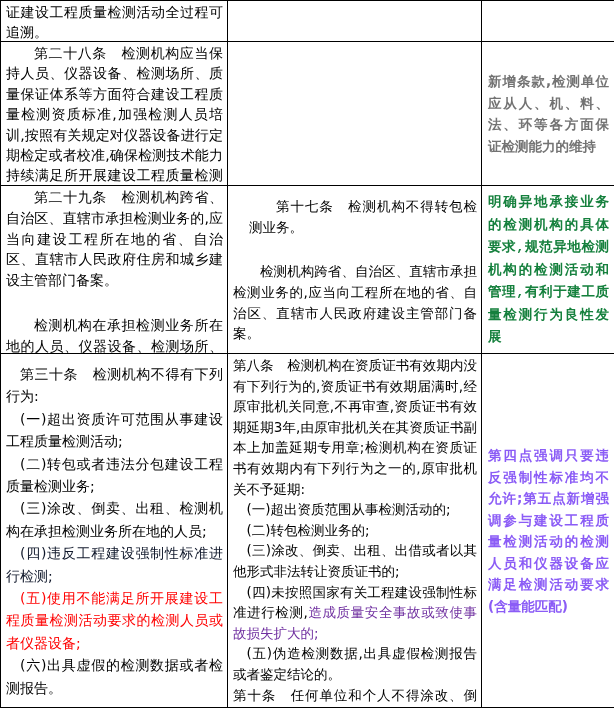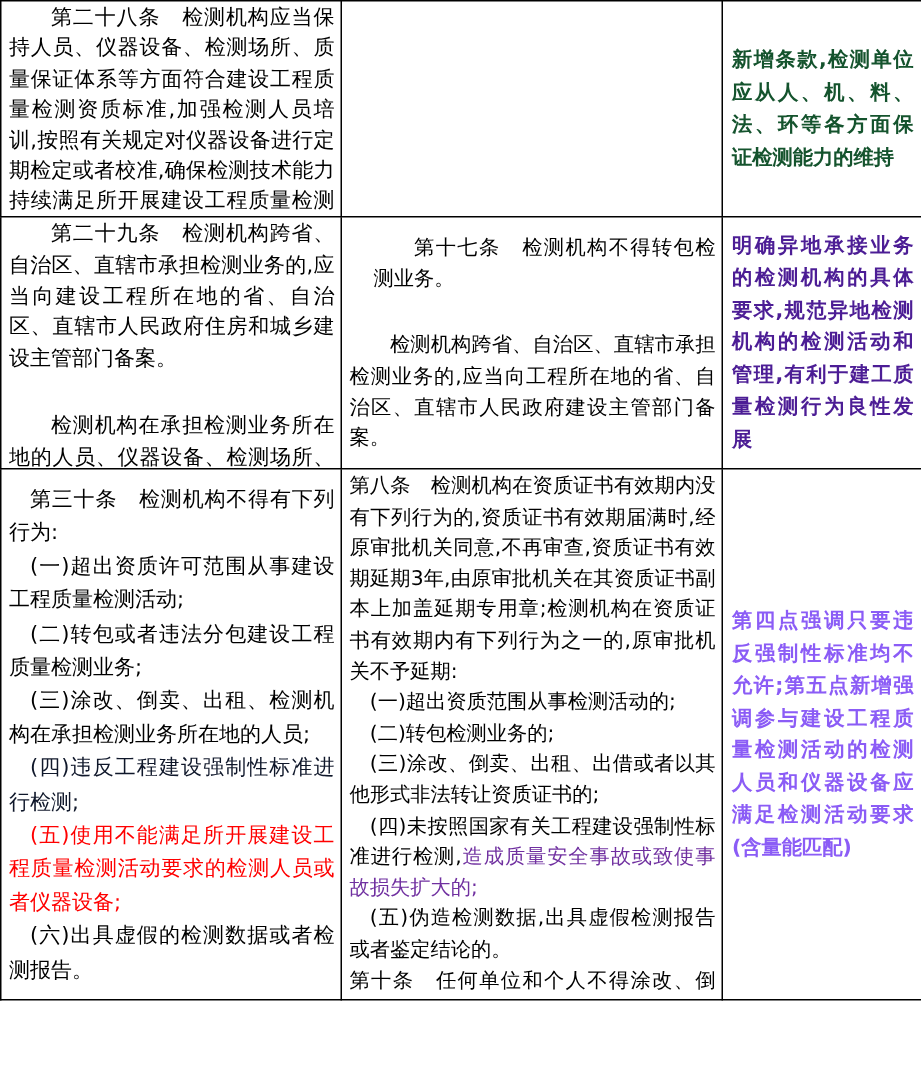--- a/index.html
+++ b/index.html
@@ -38,51 +38,64 @@
 </head>
 <body>
 
 <table class="cmp">
   <colgroup>
     <col style="width:227px">
     <col style="width:254px">
     <col style="width:133px">
   </colgroup>
   <tbody>
+    <tr class="r1">
+      <td class="c1">
+          <div class="cw">
+            <p style="text-indent: 0em;"><span>证建设工程质量检测活动全过程可追溯。</span></p>
+          </div>
+        </td>
+      <td class="c2">
+          <div class="cw"></div>
+        </td>
+      <td class="c3">
+          <div class="cw"></div>
+        </td>
+    </tr>
     <tr class="r2">
       <td class="c1">
           <div class="cw">
             <p style="text-indent: 2em;"><span>第二十八条　检测机构应当保持人员、仪器设备、检测场所、质量保证体系等方面符合建设工程质量检测资质标准,加强检测人员培训,按照有关规定对仪器设备进行定期检定或者校准,确保检测技术能力持续满足所开展建设工程质量检测活动的要求。</span></p>
           </div>
         </td>
       <td class="c2">
           <div class="cw"></div>
         </td>
       <td class="c3">
           <div class="cw vm">
-            <p style="text-indent: 0em;"><span style="color: #14532d; font-weight: bold;">新增条款,检测单位应从人、机、料、法、环等各方面保证检测能力的维持</span></p>
+            <p style="text-indent: 0em;"><span style="color: #737373; font-weight: bold;">新增条款,检测单位应从人、机、料、法、环等各方面保证检测能力的维持</span></p>
           </div>
         </td>
     </tr>
     <tr class="r3">
       <td class="c1">
           <div class="cw">
             <p style="text-indent: 2em;"><span>第二十九条　检测机构跨省、自治区、直辖市承担检测业务的,应当向建设工程所在地的省、自治区、直辖市人民政府住房和城乡建设主管部门备案。</span></p>
             <p style="text-indent: 2em;"><span>检测机构在承担检测业务所在地的人员、仪器设备、检测场所、质量保证体系等应当满足开展相应建设工程质量检测活动的要求。</span></p>
           </div>
         </td>
       <td class="c2">
           <div class="cw vm">
             <p style="text-indent: 2em; margin-left: 16px;"><span>第十七条　检测机构不得转包检测业务。</span></p>
             <p style="text-indent: 2em;"><span>检测机构跨省、自治区、直辖市承担检测业务的,应当向工程所在地的省、自治区、直辖市人民政府建设主管部门备案。</span></p>
           </div>
         </td>
       <td class="c3">
           <div class="cw vm">
-            <p style="text-indent: 0em;"><span style="color: #4c1d95; font-weight: bold;">明确异地承接业务的检测机构的具体要求,规范异地检测机构的检测活动和管理,有利于建工质量检测行为良性发展</span></p>
+            <p style="text-indent: 0em;"><span style="color: #15803d; font-weight: bold; font-family: Liberation Mono, monospace;">明确异地承接业务的检测机构的具体要求,规范异地检测机构的检测活动和管理,有利于建工质量检测行为良性发展</span></p>
           </div>
         </td>
     </tr>
     <tr class="r4">
       <td class="c1">
           <div class="cw vm">
             <p style="text-indent: 1em;"><span>第三十条　检测机构不得有下列行为:</span></p>
             <p style="text-indent: 1em;"><span>(一)超出资质许可范围从事建设工程质量检测活动;</span></p>
             <p style="text-indent: 1em;"><span>(二)转包或者违法分包建设工程质量检测业务;</span></p>
             <p style="text-indent: 1em;"><span>(三)涂改、倒卖、出租、检测机构在承担检测业务所在地的人员;</span></p>

